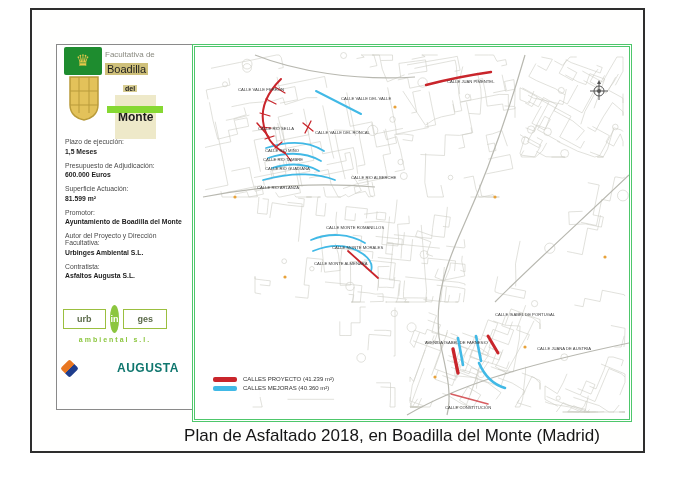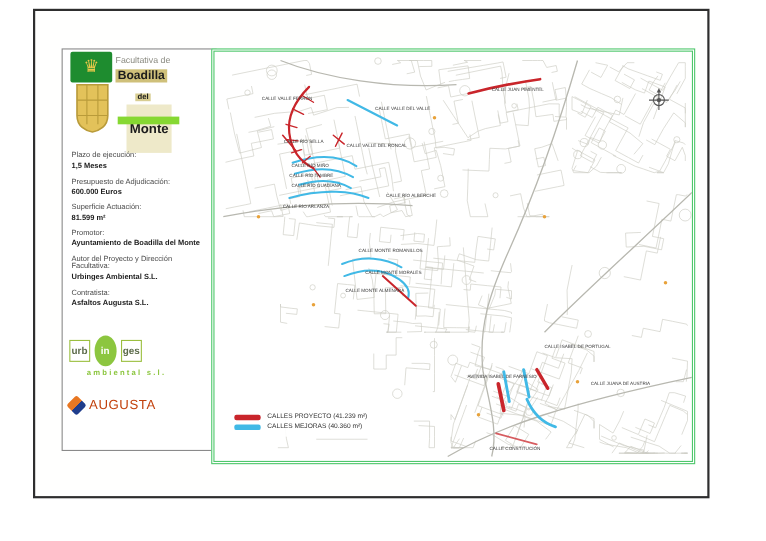--- a/index.html
+++ b/index.html
@@ -18,38 +18,38 @@
   }
   .logo-block{position:absolute;left:0;top:0;width:139px;height:82px;}
   .logo-square{
     position:absolute;left:7px;top:2px;width:38px;height:28px;
     background:#1e8c2f;border-radius:2px;display:flex;align-items:center;justify-content:center;
   }
   .crown{color:#e8c84a;font-size:16px;line-height:1;}
   .shield{position:absolute;left:11px;top:30px;}
   .logo-text{position:absolute;left:48px;top:5px;width:90px;}
   .logo-l1{font-size:8px;color:#8a8a80;}
-  .logo-l2{display:inline-block;font-size:11px;font-weight:bold;color:#1c1c1c;background:#cfc07a;padding:0 2px;margin-top:1px;}
+  .logo-l2{display:inline-block;font-size:11px;font-weight:normal;color:#1c1c1c;background:#cfc07a;padding:0 2px;margin-top:1px;}
   .logo-l3{font-size:7px;font-weight:bold;color:#1c1c1c;margin-left:18px;background:#d8cd92;display:inline-block;padding:0 2px;}
   .logo-l4{display:inline-block;font-size:12px;font-weight:bold;color:#1c1c1c;background:#eee9c9;padding:15px 3px;margin-left:10px;}
   .logo-greenbar{position:absolute;left:50px;top:61px;width:56px;height:7px;background:#86d832;}
   .fields{position:absolute;left:8px;top:86px;width:125px;}
   .f-label{font-size:6.8px;color:#4a4a4a;margin-top:7px;}
   .f-value{font-size:6.8px;font-weight:bold;color:#1d1d1d;margin-top:2.5px;}
   
   .urbinges{position:absolute;left:6px;top:260px;width:104px;}
   .urb-row{display:flex;align-items:center;}
-  .urb-box{border:1px solid #9bbf3f;color:#5c6b4a;font-weight:bold;font-size:9px;padding:4px 1px;background:#fff;}
+  .urb-box{border:1px solid #9bbf3f;color:#5c6b4a;font-weight:bold;font-size:9px;padding:4px 13px;background:#fff;}
   .urb-circle{width:20px;height:28px;border-radius:50%;background:#8cc63f;color:#ffffff;font-weight:bold;font-size:9px;
     display:flex;align-items:center;justify-content:center;margin:0 4px;}
   .urb-sub{font-size:7px;color:#8cc63f;letter-spacing:2px;margin-top:3px;text-align:center;font-weight:bold;}
   
   .augusta{position:absolute;left:6px;top:316px;display:flex;align-items:center;}
   .aug-diamond{width:13px;height:13px;transform:rotate(45deg);background:linear-gradient(90deg,#e87722 55%,#1f3d8c 55%);margin-right:5px;border-radius:2px;}
-  .aug-name{font-size:12px;font-weight:normal;color:#c2410c;letter-spacing:0.5px;}
+  .aug-name{font-size:12px;font-weight:bold;color:#0f766e;letter-spacing:0.5px;margin-left:36px;}
   
   .map-box{
     position:absolute;left:160px;top:34px;width:438px;height:376px;
     border:1px solid #4ec76b;background:#ffffff;
   }
   .map-inner{position:absolute;inset:1px;border:1px solid #4ec76b;}
   .map-svg{position:absolute;left:0;top:0;width:434px;height:372px;}
   .legend{
     position:absolute;left:13px;bottom:22px;background:rgba(255,255,255,0.9);
     padding:3px 5px;
@@ -417,13 +417,14 @@
           <span class="legend-label">CALLES PROYECTO (41.239 m²)</span>
         </div>
         <div class="legend-row">
           <span class="legend-swatch" style="background: rgb(65, 185, 230);"></span>
           <span class="legend-label">CALLES MEJORAS (40.360 m²)</span>
         </div>
       </div>
     </div>
   </div>
 
+  <div class="sheet-title">Plan de Asfaltado 2018, en Boadilla del Monte (Madrid)</div>
 </div>
 
 </body></html>

